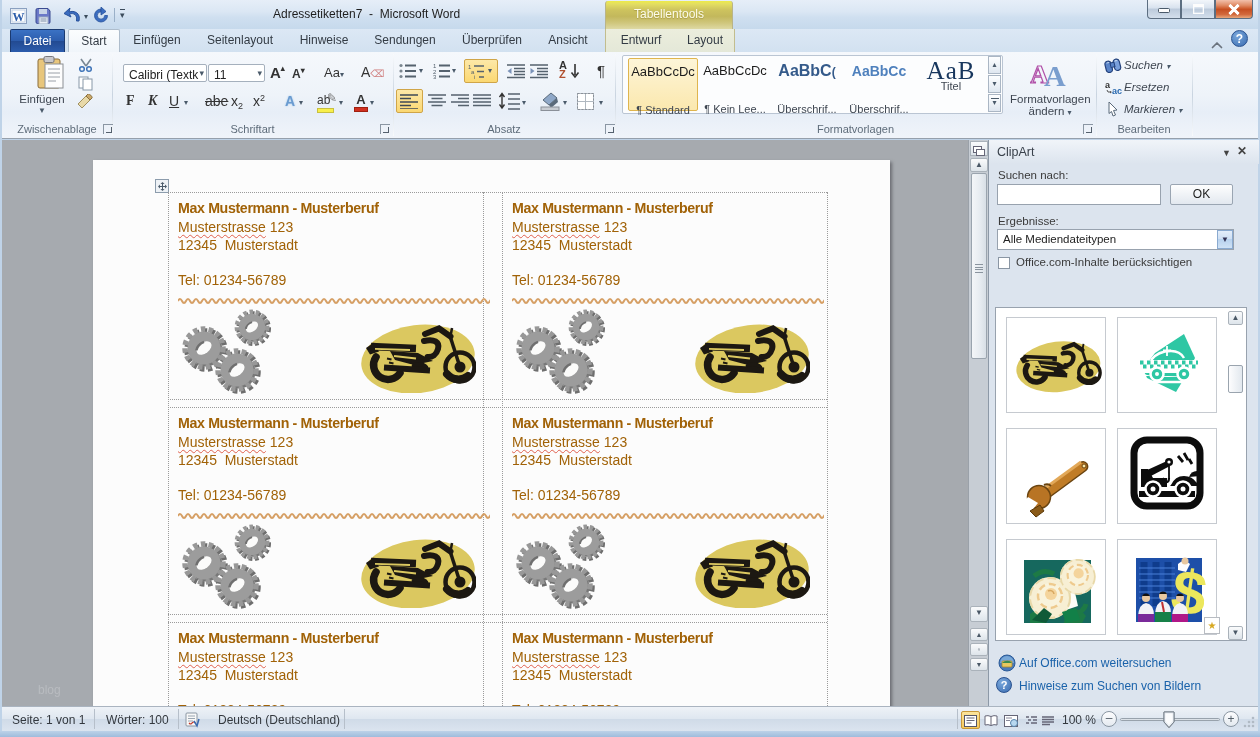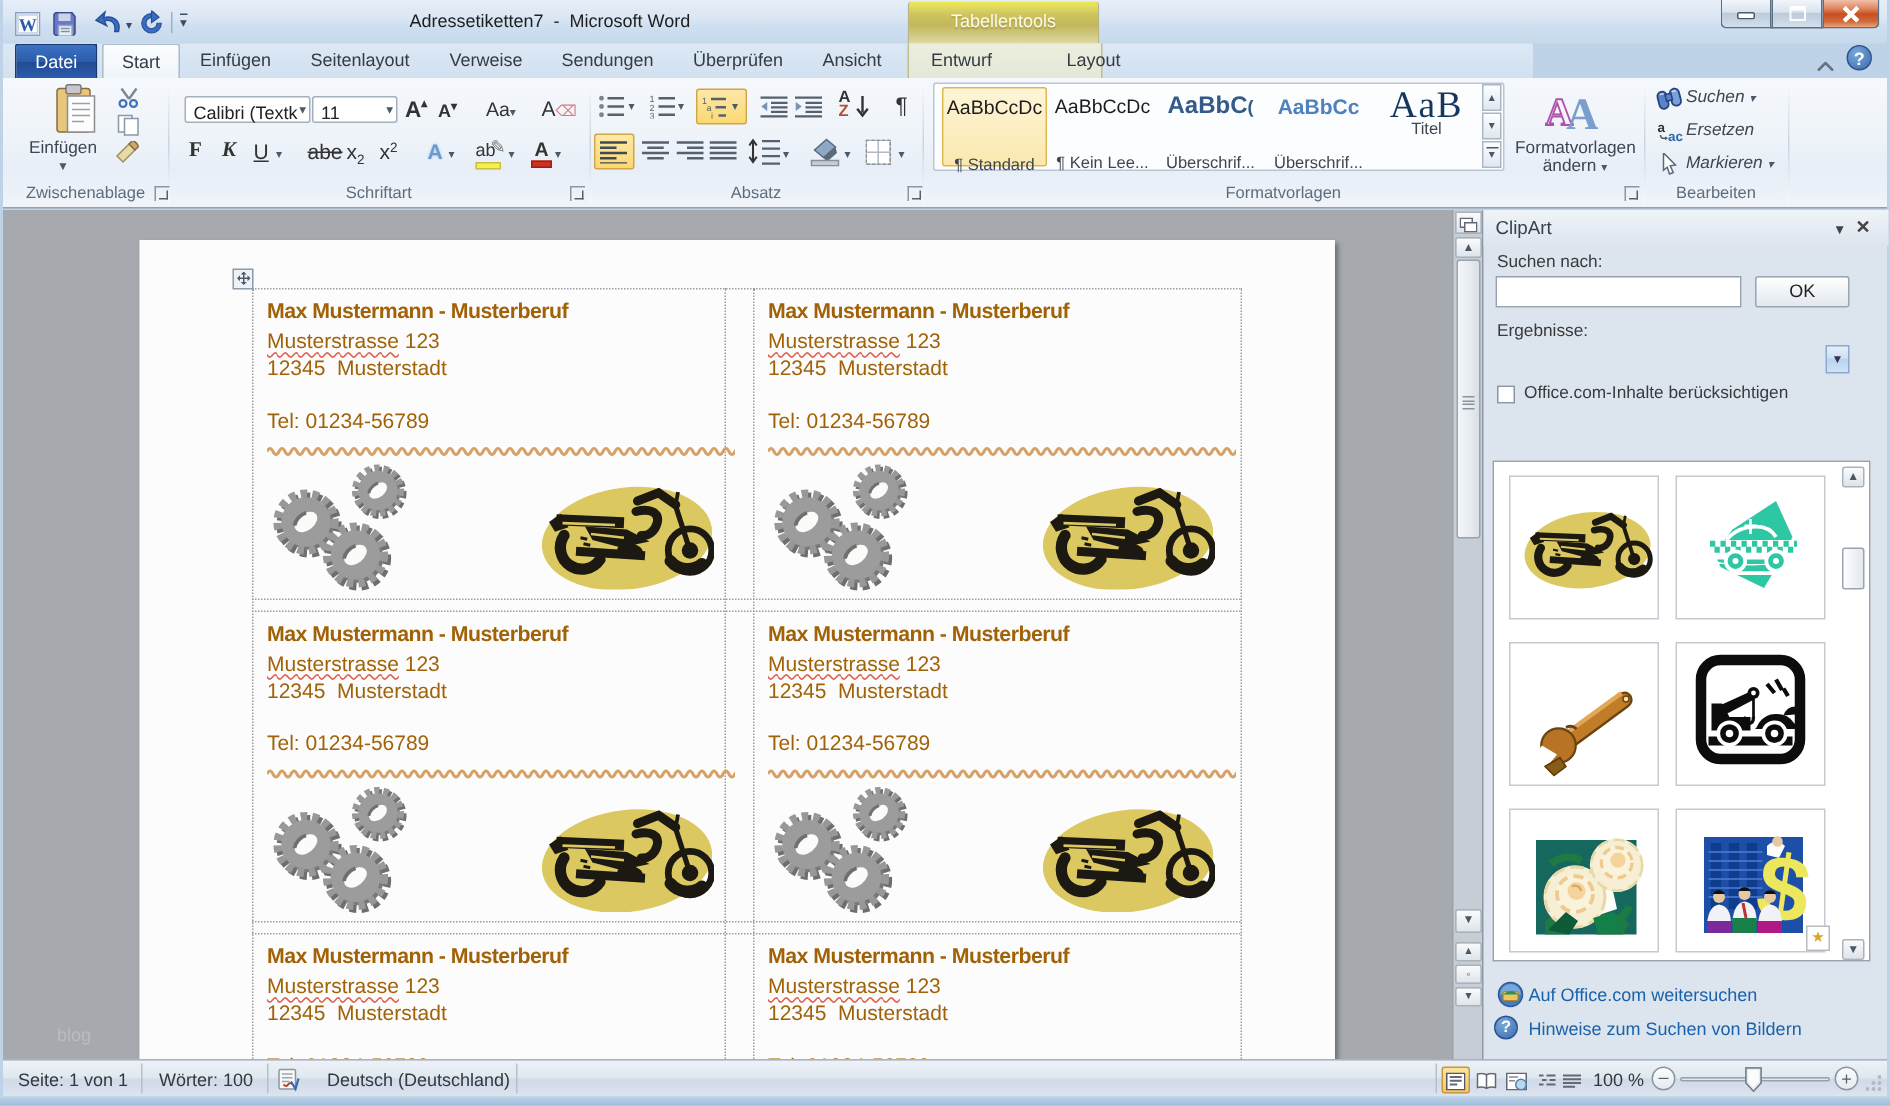--- a/index.html
+++ b/index.html
@@ -19,21 +19,21 @@
 
 #winbtns{position:absolute;right:7px;top:0px;width:106px;height:19px;}
 .wbtn{position:absolute;top:0;height:19px;border:1px solid #5c6e81;border-top:none;
  background:linear-gradient(#f2f6fa 0%,#d8e2ee 45%,#bccadb 50%,#d3dfec 100%);color:#2a3a4a;
  font-size:10px;text-align:center;line-height:17px;}
 .wbtn.min{left:0;width:34px;border-radius:0 0 0 4px;}
 .wbtn.max{left:34px;width:34px;}
 .wbtn.close{left:68px;width:38px;border-radius:0 0 4px 0;
  background:linear-gradient(#f2c0ab 0%,#e08a64 30%,#ce5a2c 48%,#c64f22 52%,#d2693c 80%,#e8a87c 100%);color:#fff;}
 
-#tabrow{position:absolute;left:2px;top:29px;width:1020px;height:23px;
+#tabrow{position:absolute;left:2px;top:29px;width:1256px;height:23px;
  background:linear-gradient(#dce8f5,#d2e1f0);}
 .tab{position:absolute;top:0;height:23px;font-size:12px;color:#333b44;text-align:center;line-height:22px;}
 .tab.sel{background:linear-gradient(#fbfdfe,#f0f5fa);border:1px solid #aebdcc;border-bottom:none;border-radius:2px 2px 0 0;}
 #dateitab{position:absolute;left:8px;top:0px;width:55px;height:23px;border-radius:2px 2px 0 0;
  background:linear-gradient(#3b72c4 0%,#2c5cac 50%,#224a92 51%,#2c5cac 100%);
  color:#fff;font-size:12px;text-align:center;line-height:22px;border:1px solid #1b3a70;border-bottom:none;}
 #ctxtabsbg{position:absolute;left:603px;top:0;width:130px;height:23px;background:linear-gradient(#eceedd,#e4e8d8);border-left:1px solid #c2bd8e;border-right:1px solid #c2bd8e;}
 
 #ribbon{position:absolute;left:2px;top:52px;width:1256px;height:87px;
  background:linear-gradient(#f5f8fc 0%,#eef3f9 50%,#e7eef7 70%,#f0f4fa 100%);
@@ -126,26 +126,26 @@
           <path d="M1.5,1 L10.5,10 M10.5,1 L1.5,10" stroke="#fff" stroke-width="2.6"></path>
           <path d="M1.5,1 L10.5,10 M10.5,1 L1.5,10" stroke="#fff" stroke-width="2.6"></path>
         </svg></div>
  </div>
  <div id="tabrow">
    <div id="ctxtabsbg"></div>
    <div id="dateitab">Datei</div>
    <div class="tab sel" style="left:66px;width:52px;">Start</div>
    <div class="tab" style="left:122px;width:66px;">Einfügen</div>
    <div class="tab" style="left:192px;width:92px;">Seitenlayout</div>
-   <div class="tab" style="left:288px;width:68px;">Verweise</div>
+   <div class="tab" style="left:288px;width:68px;">Hinweise</div>
    <div class="tab" style="left:360px;width:86px;">Sendungen</div>
    <div class="tab" style="left:450px;width:80px;">Überprüfen</div>
    <div class="tab" style="left:534px;width:64px;">Ansicht</div>
    <div class="tab" style="left:610px;width:58px;">Entwurf</div>
-   <div class="tab" style="left:700px;width:54px;">Layout</div>
+   <div class="tab" style="left:676px;width:54px;">Layout</div>
  </div>
  <div id="ribbon">
    <div class="gsep" style="left:110px;"></div>
    <div class="gsep" style="left:391px;"></div>
    <div class="gsep" style="left:613px;"></div>
    <div class="gsep" style="left:1094px;"></div>
    <div class="gsep" style="left:1190px;"></div>
    <div class="group-label" style="left:0;width:110px;">Zwischenablage</div>
    <div class="group-label" style="left:110px;width:281px;">Schriftart</div>
    <div class="group-label" style="left:391px;width:222px;">Absatz</div>
@@ -571,20 +571,21 @@
  </div>
  <div id="pane">
    <div class="abs" style="left:0;top:0;width:270px;height:24px;background:linear-gradient(#f0f4f9,#dce4ee);"></div>
    <div class="abs" style="left:8px;top:5px;font-size:12.5px;color:#39414b;">ClipArt</div>
    <div class="abs" style="left:233px;top:8px;font-size:9px;color:#444;">▼</div>
    <div class="abs" style="left:248px;top:4px;font-size:12px;color:#444;font-weight:bold;">✕</div>
    <div class="abs" style="left:9px;top:29px;font-size:11.5px;color:#3a3a3a;">Suchen nach:</div>
    <div class="abs" style="left:8px;top:44px;width:164px;height:21px;background:#fff;border:1px solid #98a2ae;"></div>
    <div class="abs" style="left:181px;top:44px;width:63px;height:21px;background:linear-gradient(#fefefe,#e2e8ef);border:1px solid #9aa5b2;border-radius:2px;text-align:center;line-height:19px;font-size:12px;color:#222;">OK</div>
    <div class="abs" style="left:9px;top:75px;font-size:11.5px;color:#3a3a3a;">Ergebnisse:</div>
+   <div class="abs" style="left:8px;top:89px;width:237px;height:21px;background:#fff;border:1px solid #98a2ae;font-size:11.5px;color:#222;padding:3px 0 0 5px;">Alle Mediendateitypen</div>
    <div class="abs" style="left:228px;top:90px;width:16px;height:19px;background:linear-gradient(#e4eefa 0%,#cfe0f4 45%,#b8d2ee 50%,#cfe2f6 100%);border:1px solid #8aaad0;text-align:center;line-height:17px;font-size:8px;color:#335;">▼</div>
    <div class="abs" style="left:9px;top:117px;width:12px;height:12px;background:#fff;border:1px solid #8a96a4;"></div>
    <div class="abs" style="left:27px;top:116px;font-size:11.5px;color:#3a3a3a;">Office.com-Inhalte berücksichtigen</div>
    <div class="abs" style="left:6px;top:167px;width:252px;height:334px;background:#fff;border:1px solid #98a2ae;"></div>
    <div class="thumb" style="left:17px;top:177px;"><svg width="98" height="94" viewBox="0 0 98 94">
           <use href="#moto" transform="translate(4,14) scale(0.74)"></use>
         </svg></div>
    <div class="thumb" style="left:128px;top:177px;"><svg width="98" height="94" viewBox="0 0 98 94">
           <use href="#taxi" transform="translate(14,10)"></use>
         </svg></div>

